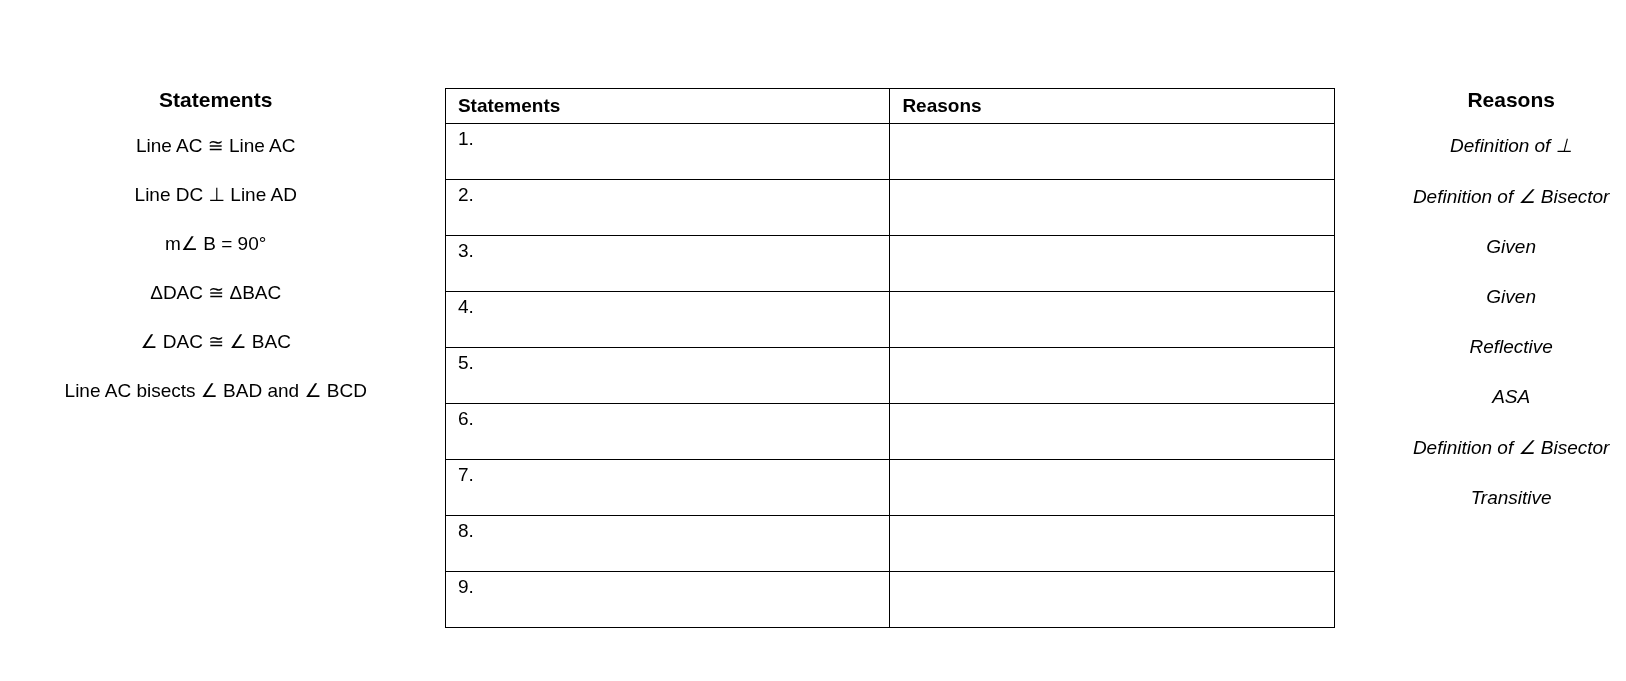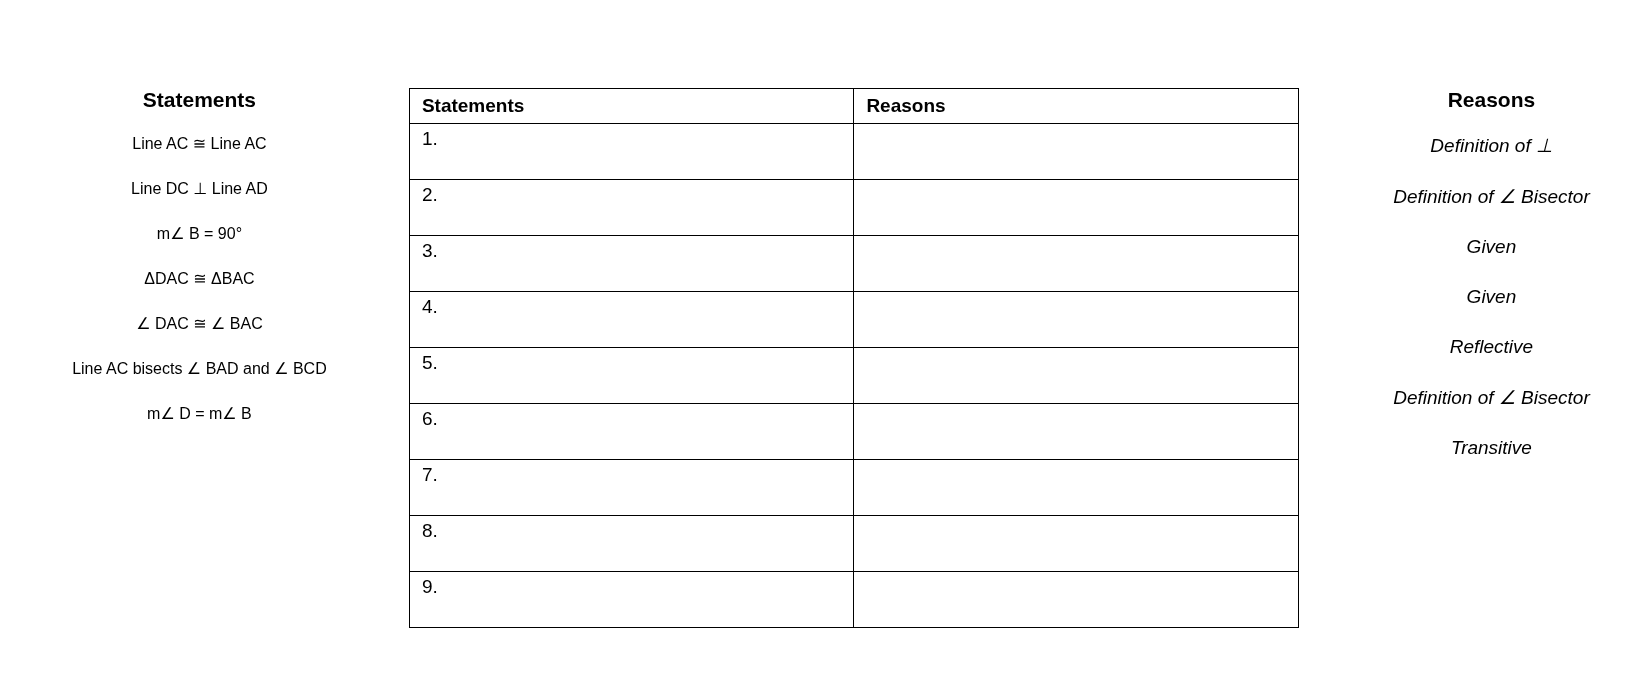--- a/index.html
+++ b/index.html
@@ -18,21 +18,21 @@
     .col-left {
       width: 340px;
       text-align: center;
     }
     .col-left h2 {
       font-size: 21px;
       font-weight: 700;
       margin-bottom: 22px;
     }
     .col-left .item {
-      font-size: 16px;
+      font-size: 19px;
       margin-bottom: 26px;
       white-space: nowrap;
     }
     .col-mid {
       flex: 0 0 auto;
     }
     table.proof {
       border-collapse: collapse;
       width: 890px;
     }
@@ -73,21 +73,20 @@
 <body>
 
 <div class="col-left">
   <h2>Statements</h2>
   <div class="item">Line AC ≅ Line AC</div>
   <div class="item">Line DC ⊥ Line AD</div>
   <div class="item">m∠ B = 90°</div>
   <div class="item">ΔDAC ≅ ΔBAC</div>
   <div class="item">∠ DAC ≅ ∠ BAC</div>
   <div class="item">Line AC bisects ∠ BAD and ∠ BCD</div>
-  <div class="item">m∠ D = m∠ B</div>
 </div>
 
 <div class="col-mid">
   <table class="proof">
     <thead>
       <tr>
         <th>Statements</th>
         <th>Reasons</th>
       </tr>
     </thead>
@@ -132,15 +131,16 @@
   </table>
 </div>
 
 <div class="col-right">
   <h2>Reasons</h2>
   <div class="item">Definition of ⊥</div>
   <div class="item">Definition of ∠ Bisector</div>
   <div class="item">Given</div>
   <div class="item">Given</div>
   <div class="item">Reflective</div>
+  <div class="item">ASA</div>
   <div class="item">Definition of ∠ Bisector</div>
   <div class="item">Transitive</div>
 </div>
 
 </body></html>

